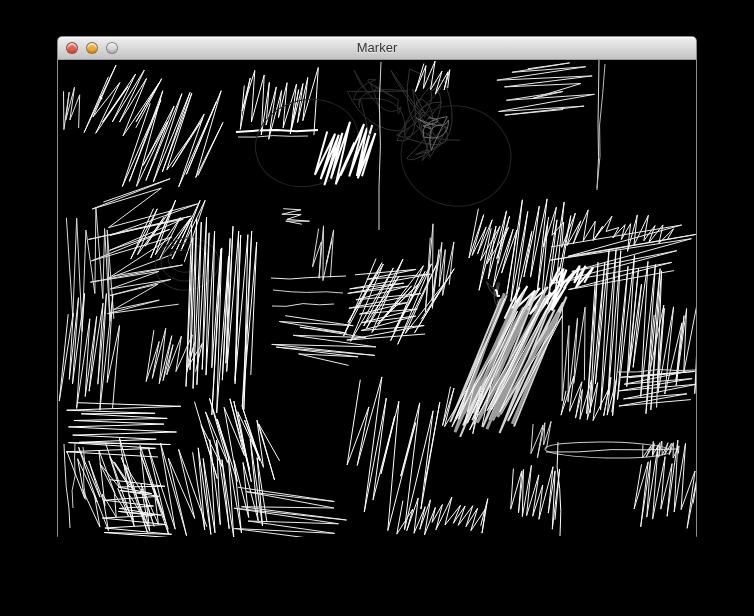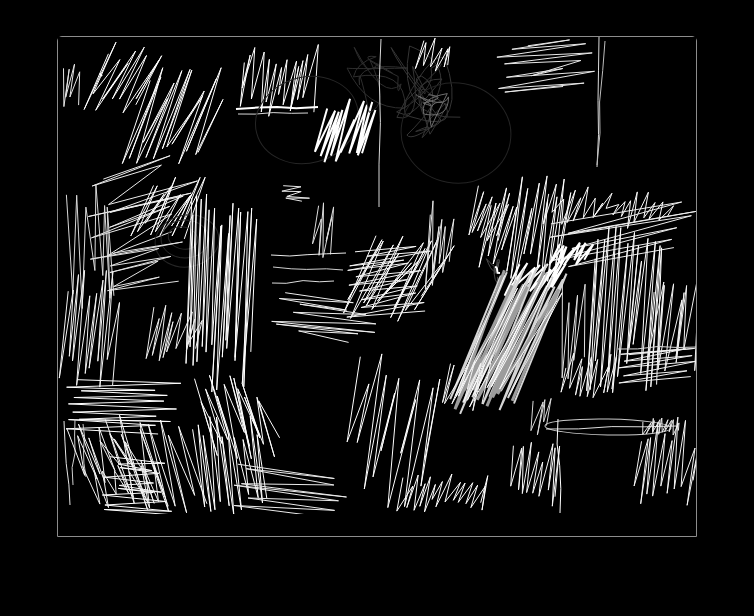--- a/index.html
+++ b/index.html
@@ -31,20 +31,28 @@
   }
   .canvas{
     position:relative;width:638px;height:477px;background:#000;overflow:hidden;
   }
   .canvas svg{display:block;width:638px;height:477px;}
 </style>
 </head>
 <body>
 
 <div class="window">
+  <div class="titlebar">
+    <div class="lights">
+      <span class="light" style="background-color: rgb(228, 95, 82);"></span>
+      <span class="light" style="background-color: rgb(240, 173, 54);"></span>
+      <span class="light" style="background-color: rgb(216, 216, 216);"></span>
+    </div>
+    <div class="title">Marker</div>
+  </div>
   <div class="canvas">
     <svg id="strokes" xmlns="http://www.w3.org/2000/svg" viewBox="0 0 638 477" style="background: rgb(0, 0, 0);">
         <path d="M5.5 31.3L5.9 69.6L11.2 32.2L7.7 60.2L16.5 27.2L11.9 60.0L21.7 34.8L20.6 68.1" fill="none" stroke="#e6e6e6" stroke-width="1"></path>
         <path d="M42.0 37.0L42.7 37.1L41.7 36.6L42.1 37.0L44.0 39.0" fill="none" stroke="#ffffff" stroke-width="2"></path>
         <path d="M50.4 16.8L26.1 72.5L58.0 5.2L35.0 56.8L61.9 22.5L37.7 73.3L70.0 26.5L44.5 62.2L77.6 14.0L54.3 62.0L86.3 10.1L61.5 62.1L88.5 18.5L65.0 75.8L101.2 22.9L78.1 61.7L103.7 18.7L77.8 67.8" fill="none" stroke="#ffffff" stroke-width="1"></path>
         <path d="M92.2 43.4L64.3 126.6L102.8 40.2L71.3 121.4L104.8 30.7L78.5 126.3L109.6 61.6L85.1 105.4L116.1 46.0L87.9 120.5L123.9 33.6L95.3 122.0L132.1 32.3L104.4 111.8L133.8 33.2L108.8 109.9L144.6 59.1L114.0 107.2L146.2 54.0L120.7 126.8L158.4 41.7L128.4 114.3L163.2 30.7L137.7 117.6L165.0 62.4L140.0 115.5" fill="none" stroke="#ffffff" stroke-width="1"></path>
         <path d="M186.3 25.5L182.3 69.4L192.2 18.0L184.2 50.9L196.8 10.5L193.4 61.9L206.2 15.0L203.3 75.0L211.4 22.3L208.1 65.0L218.3 26.9L210.7 79.3L223.6 30.5L220.5 57.5L229.1 22.7L225.1 67.8L238.5 24.2L232.3 74.0L240.7 29.5L232.9 71.2L245.0 23.6L239.5 62.6L249.8 17.5L244.8 60.7L260.3 7.5L255.9 75.2" fill="none" stroke="#ffffff" stroke-width="1"></path>
         <path d="M178.0 72.0L199.0 70.6L219.1 70.0L238.3 71.3L260.0 70.0" fill="none" stroke="#ffffff" stroke-width="2"></path>
         <path d="M180.0 77.0L197.2 77.1L215.1 75.6L233.4 76.3L250.0 76.0" fill="none" stroke="#d9d9d9" stroke-width="1"></path>
         <ellipse cx="249" cy="83" rx="52" ry="43" transform="rotate(-15 249 83)" fill="none" stroke="#262626" stroke-width="1"></ellipse>

